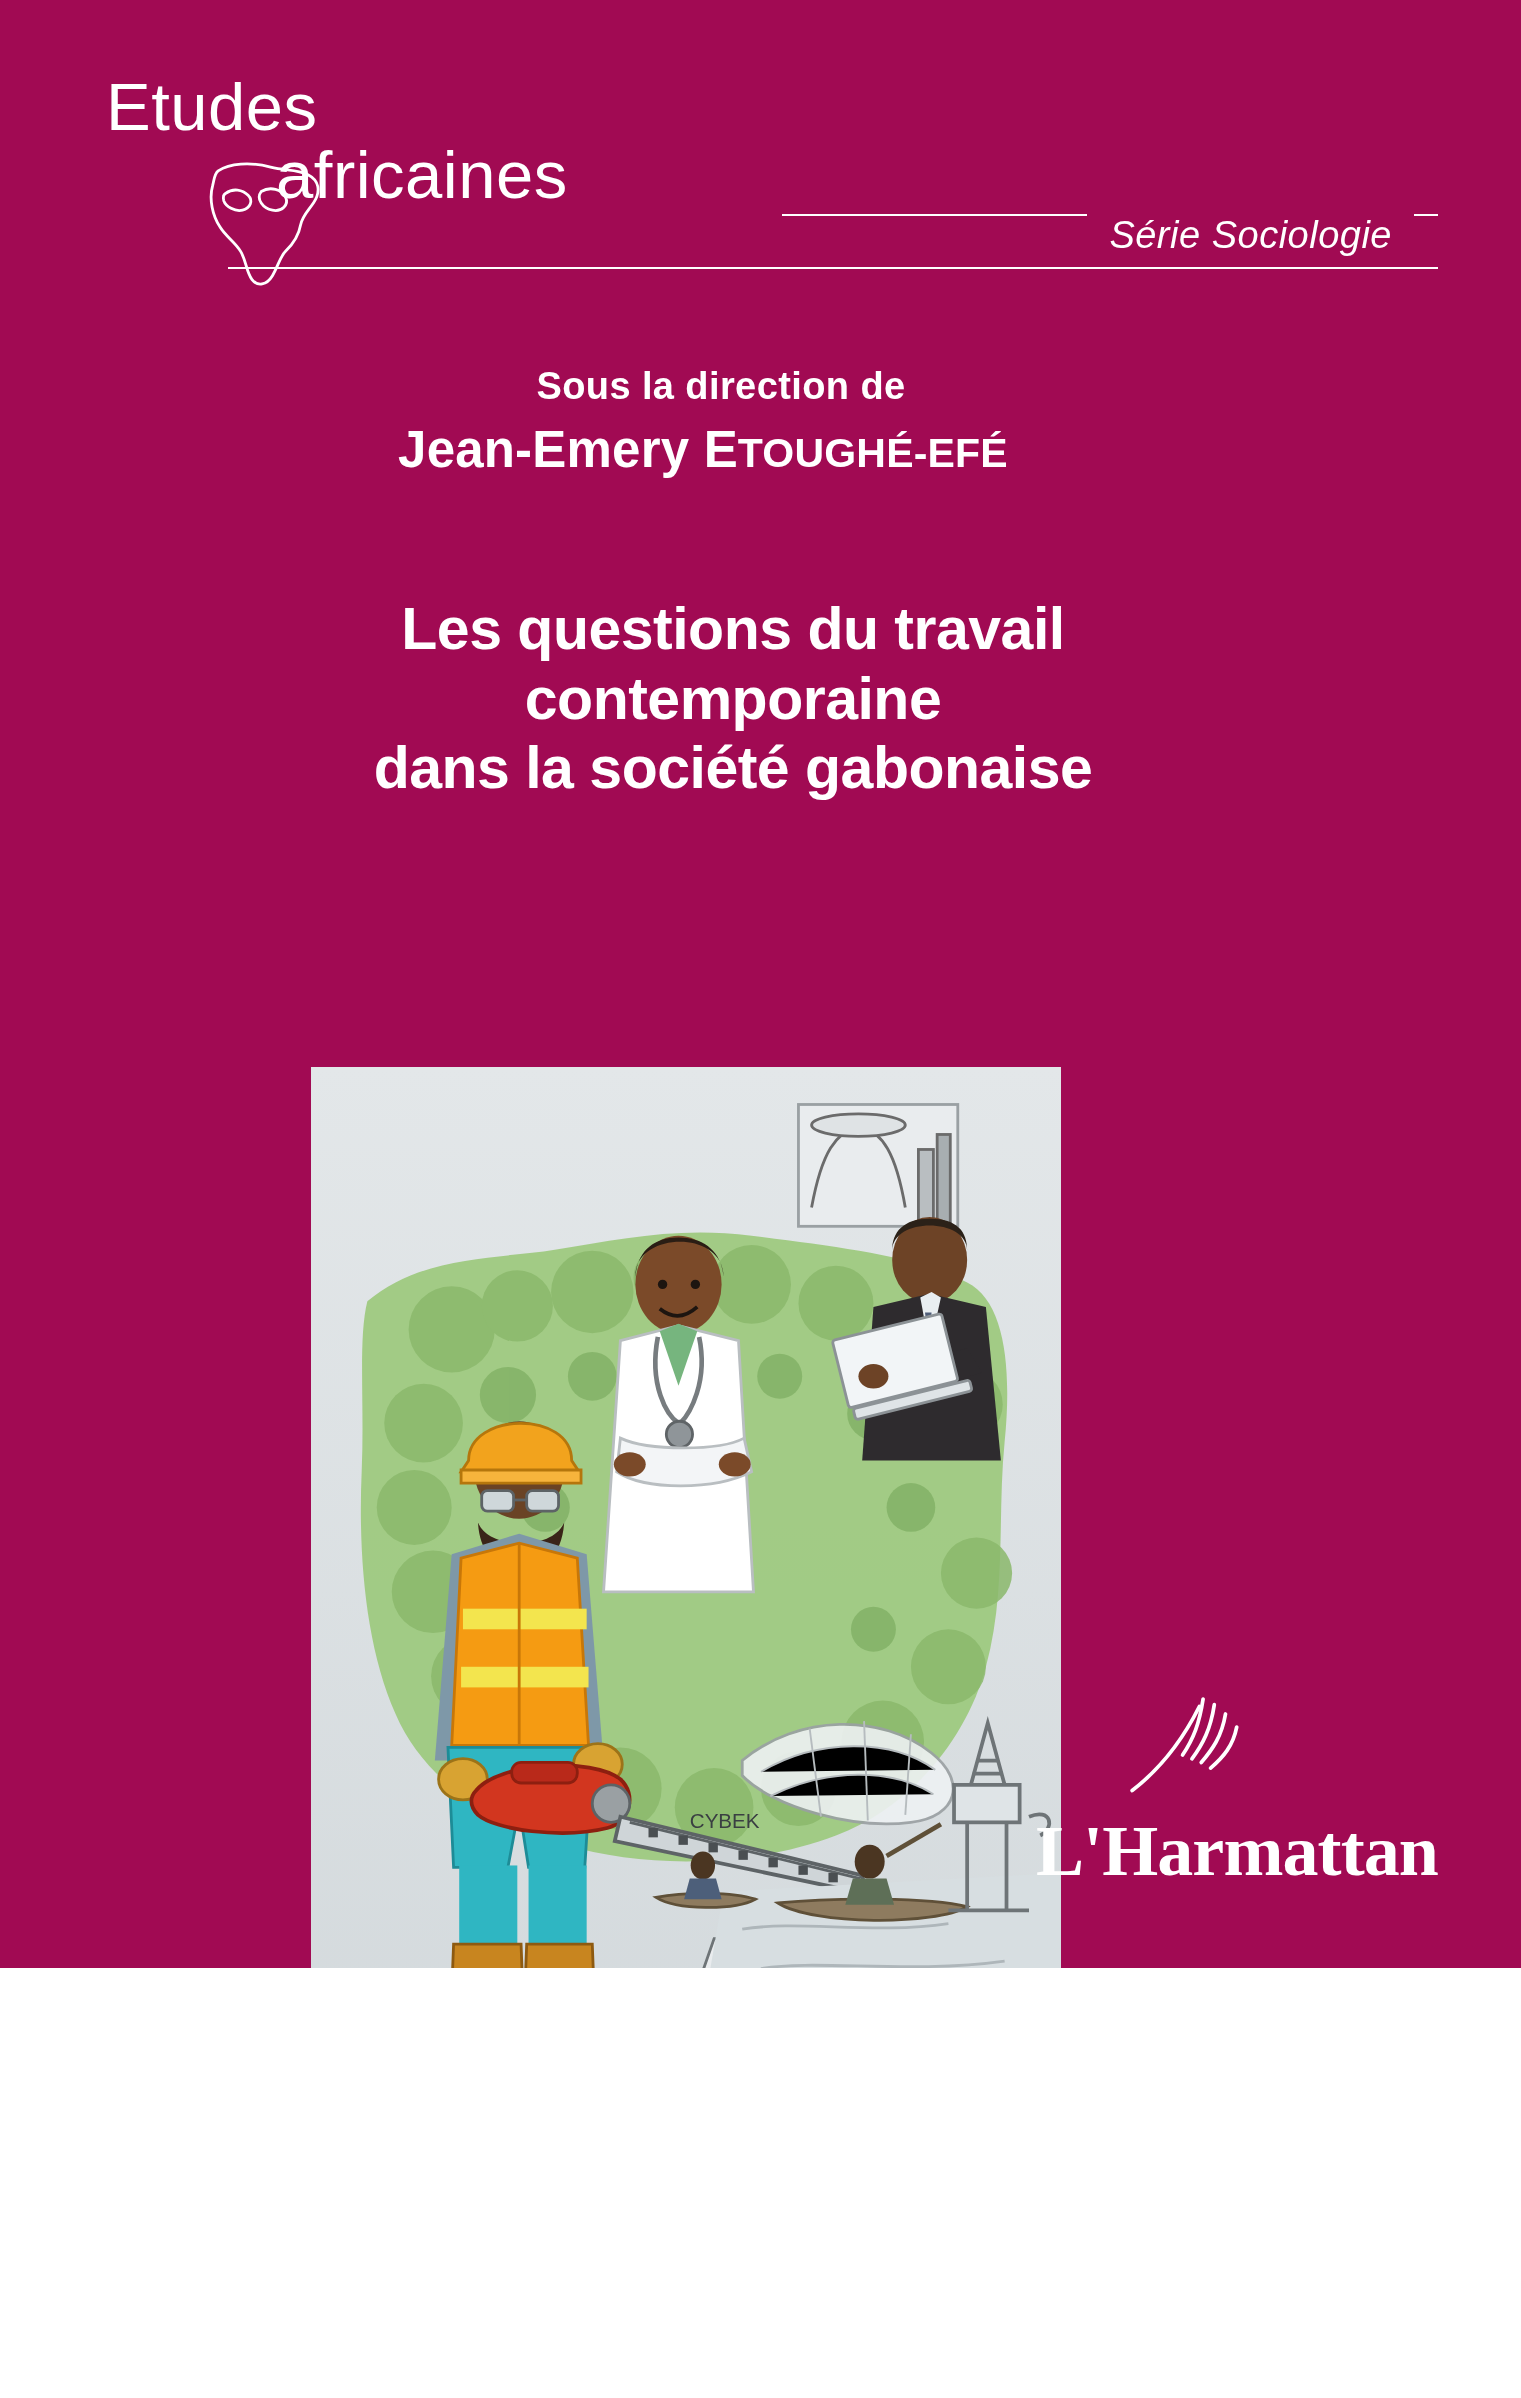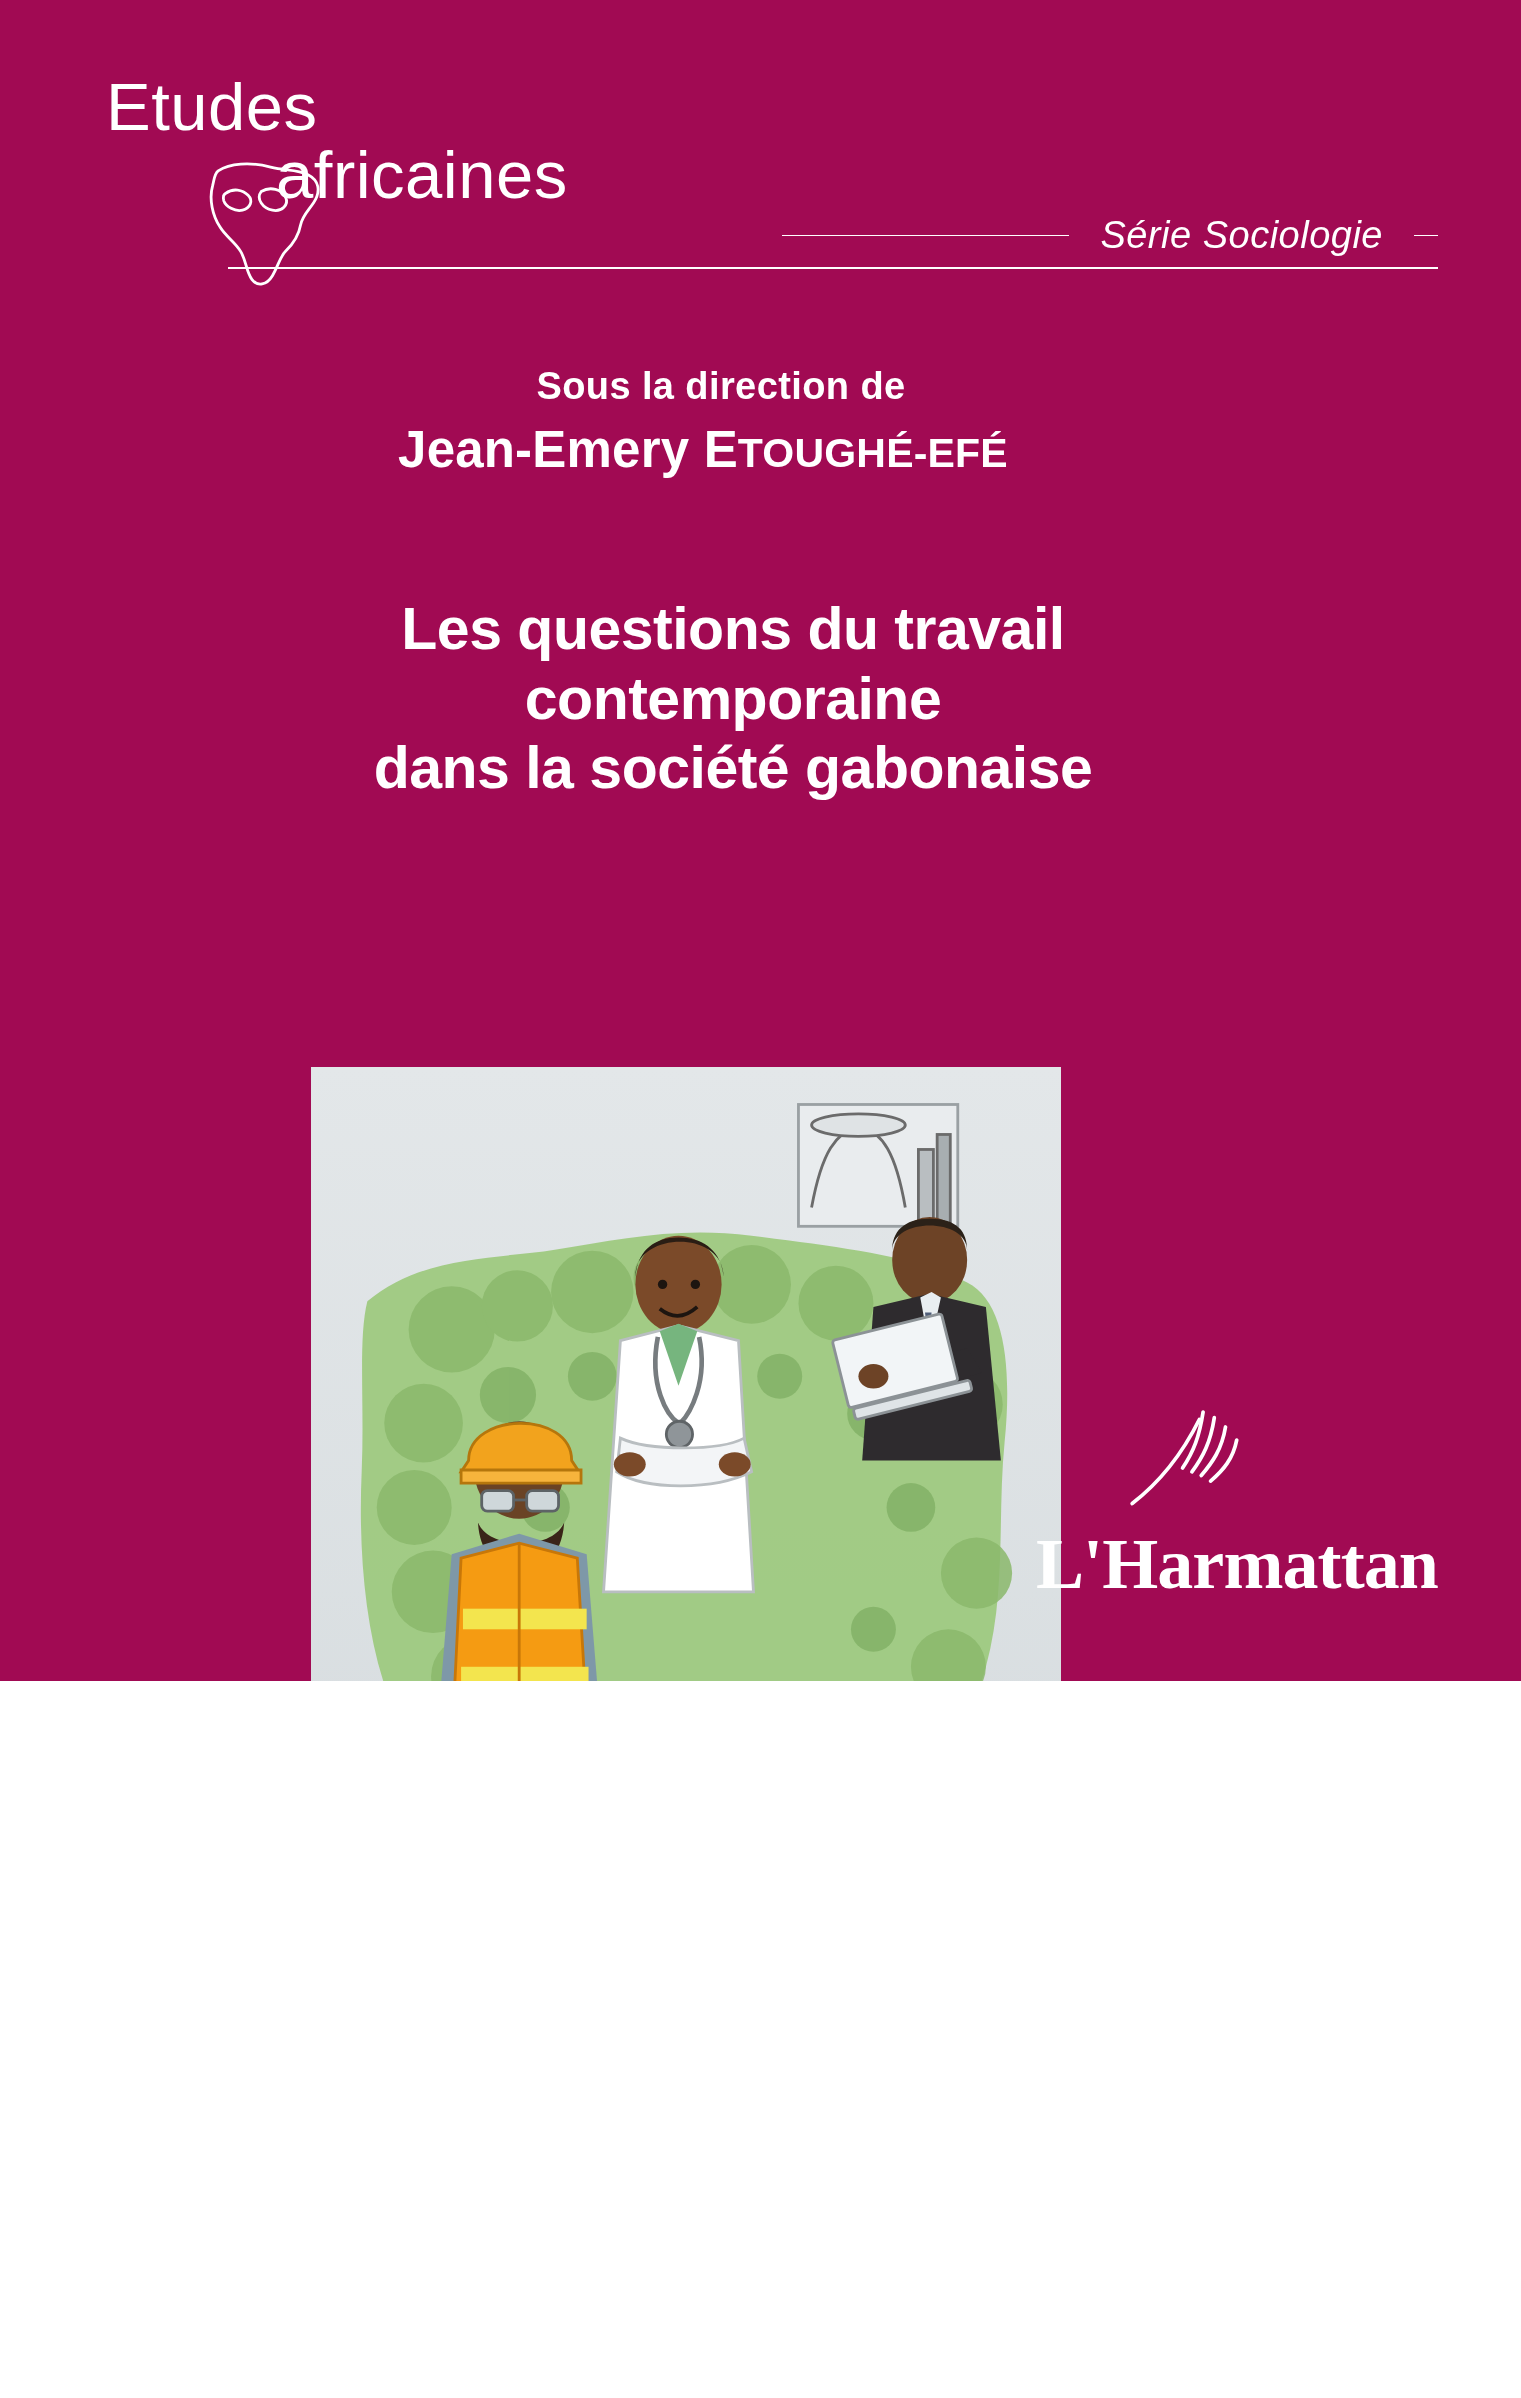--- a/index.html
+++ b/index.html
@@ -6,21 +6,21 @@
     margin: 0;
     padding: 0;
     background: #ffffff;
   }
   body {
     font-family: "Liberation Sans", sans-serif;
   }
   .cover {
     position: relative;
     width: 1522px;
-    height: 1681px;
+    height: 1968px;
     background: #a10a53;
     overflow: hidden;
   }
 
   
   .collection {
     position: absolute;
     left: 89px;
     top: 73px;
     width: 1349px;
@@ -51,22 +51,21 @@
     top: 77px;
     width: 159px;
     height: 141px;
   }
   .serie-wrap {
     position: absolute;
     right: 0;
     top: 141px;
     width: 656px;
     display: flex;
-    align-items: center;
-    gap: 31px;
+    gap: 22px;
   }
   .serie-rule {
     flex: 1 1 auto;
     height: 1.9px;
     background: #ffffff;
   }
   .serie-rule.short { flex: 0 0 24px; }
   .serie-label {
     color: #ffffff;
     font-style: italic;

